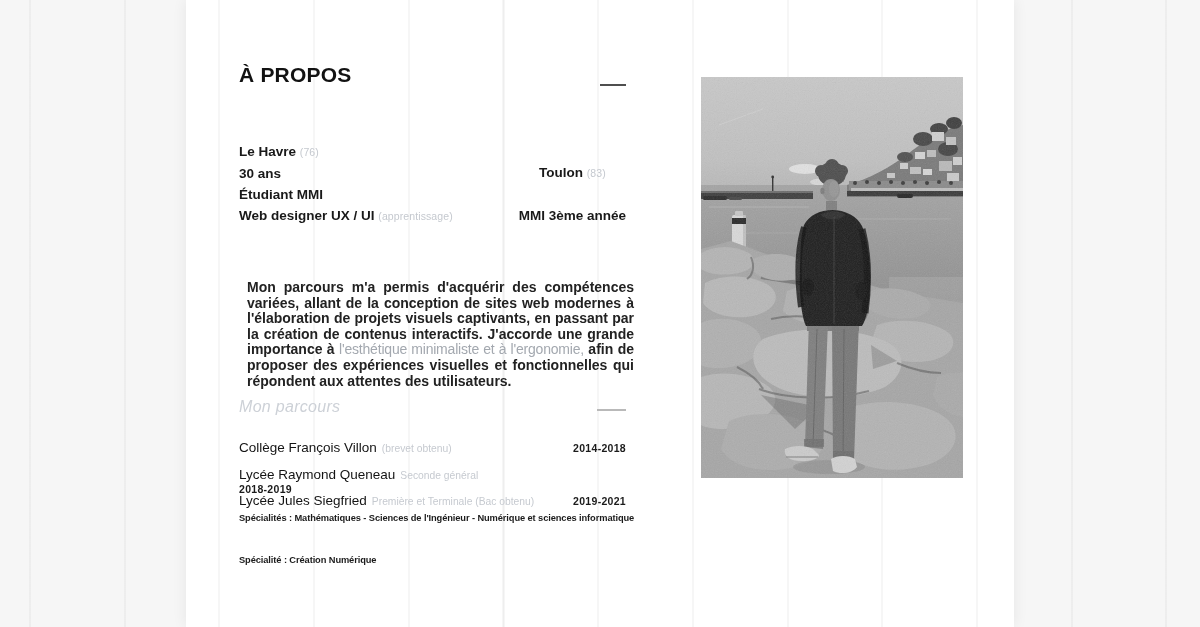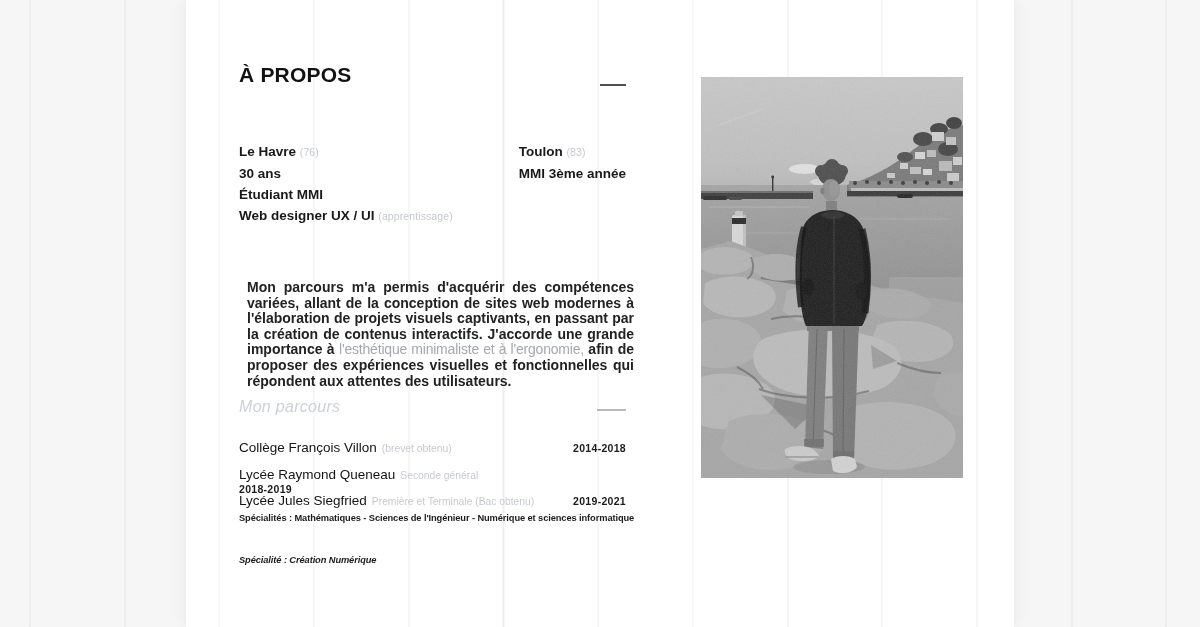--- a/index.html
+++ b/index.html
@@ -8,34 +8,34 @@
   .gridlines{position:absolute;inset:0;z-index:1;pointer-events:none;
     background-image:repeating-linear-gradient(to right,rgba(20,20,20,0.075) 0 1px,transparent 1px 94.7px);
     background-position:29.5px 0;}
   .content{position:absolute;left:239px;top:0;width:387px;height:627px;z-index:2;}
   .page-title{position:absolute;left:0;top:63px;margin:0;font-size:21px;font-weight:bold;letter-spacing:.2px;color:#121212;}
   .rule{position:absolute;background:#555;}
   .rule-top{left:361px;top:84px;width:26px;height:2px;background:#4f4f4f;}
   .rule-mid{left:358px;top:409px;width:29px;height:1.5px;background:#b9b9b9;}
   .info-row{position:absolute;left:0;top:141px;width:387px;display:flex;justify-content:space-between;align-items:flex-start;}
   .info-line{font-size:13.5px;line-height:21px;font-weight:bold;color:#191919;}
-  .info-right .info-line{text-align:left;}
+  .info-right .info-line{text-align:center;margin-top:21px;}
   .muted{font-size:10.5px;font-weight:normal;color:#c5c9cf;letter-spacing:.1px;}
   .bio{position:absolute;left:0;top:272px;width:387px;margin:8px;font-size:14px;line-height:15.6px;
     text-align:justify;font-weight:bold;color:#222222;}
   .bio .light{font-weight:normal;color:#a3a8af;letter-spacing:-0.2px;}
   .subheading{position:absolute;left:0;top:398px;margin:0;font-style:italic;font-size:16px;font-weight:normal;
     letter-spacing:.3px;color:#cdd1d7;}
   .t-row{position:absolute;left:0;width:387px;display:flex;justify-content:space-between;align-items:baseline;}
   .t-main{white-space:nowrap;}
   .t-title{font-size:13.5px;font-weight:normal;color:#141414;}
   .t-note{font-size:10.3px;color:#c6cad0;margin-left:5px;font-weight:normal;}
   .t-dates{font-size:10.5px;font-weight:bold;color:#1b1b1b;letter-spacing:.3px;}
   .t-detail{position:absolute;left:0;font-size:9.3px;font-weight:bold;color:#1b1b1b;white-space:nowrap;letter-spacing:-0.1px;}
-  .row-1{top:438px;} .row-2{top:465px;flex-direction:column;} .row-3{top:491px;} .detail-3{top:513px;} .row-4{top:535px;} .detail-4{top:555px;font-style:italic;}
+  .row-1{top:438px;} .row-2{top:465px;flex-direction:column;} .row-3{top:491px;} .detail-3{top:513px;} .row-4{top:535px;} .detail-4{top:555px;}
   .photo{position:absolute;left:701px;top:77px;width:262px;height:401px;margin:0;z-index:2;overflow:hidden;}
   .photo svg{display:block;width:262px;height:401px;}
 </style>
 </head>
 <body>
 
 <div class="page">
   <div class="card"></div>
   <div class="gridlines"></div>
 

